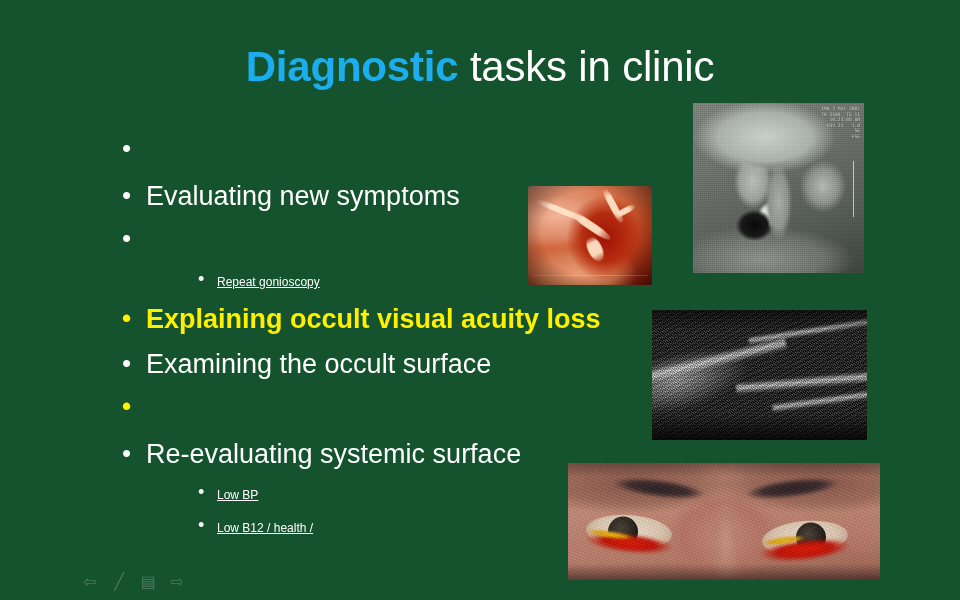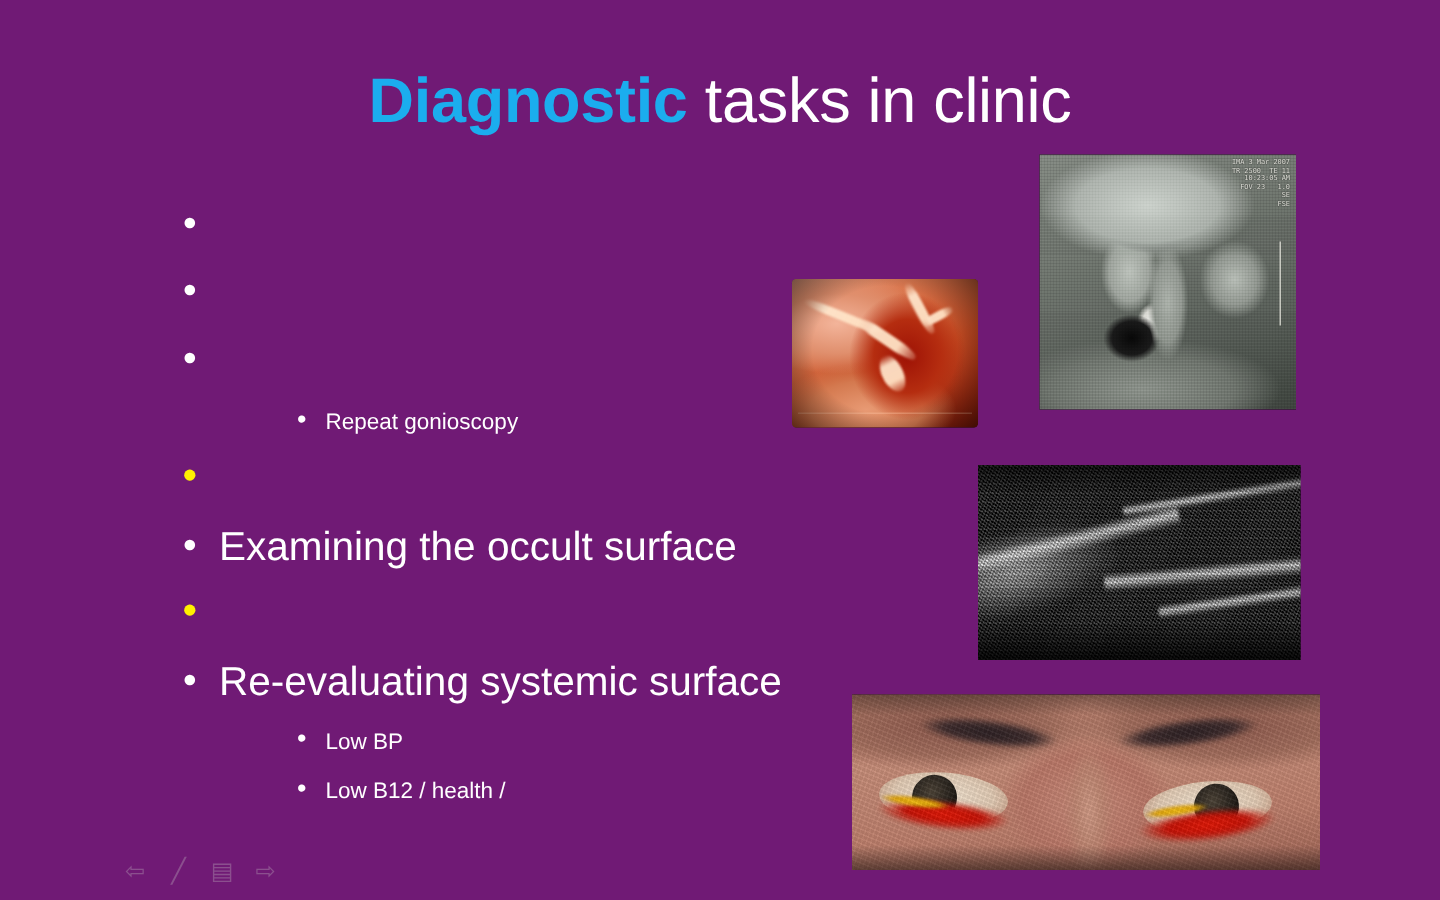--- a/index.html
+++ b/index.html
@@ -12,21 +12,21 @@
     height: 600px;
     overflow: hidden;
     font-family: "Liberation Sans", sans-serif;
     position: relative;
   }
   #slide {
     position: absolute;
     left: 0; top: 0;
     width: 960px;
     height: 600px;
-    background: #701a75;
+    background: #14532d;
   }
 
   
   #title {
     position: absolute;
     left: 0;
     top: 44px;
     width: 960px;
     text-align: center;
     font-size: 42px;
@@ -78,22 +78,23 @@
   }
   .txt {
     flex: 0 0 auto;
     white-space: nowrap;
   }
   .lvl1 .txt {
     font-size: 27px;
     line-height: 30px;
   }
   .lvl2 .txt {
-    font-size: 15px;
+    font-size: 12px;
     line-height: 22px;
+    text-decoration: underline;
   }
   .white { color: #ffffff; font-weight: normal; }
   .yellow { color: #FFF000; font-weight: bold; }
 
   
   .pic {
     position: absolute;
     overflow: hidden;
     background: #000;
   }
@@ -323,33 +324,35 @@
   </div>
 
   <div id="bullets">
 
     <div class="row lvl1">
       <span class="dot white">•</span>
     </div>
 
     <div class="row lvl1">
       <span class="dot white">•</span>
+      <span class="txt white">Evaluating new symptoms</span>
     </div>
 
     <div class="row lvl1">
       <span class="dot white">•</span>
     </div>
 
     <div class="row lvl2">
       <span class="dot white">•</span>
       <span class="txt white">Repeat gonioscopy</span>
     </div>
 
     <div class="row lvl1">
       <span class="dot yellow">•</span>
+      <span class="txt yellow">Explaining occult visual acuity loss</span>
     </div>
 
     <div class="row lvl1">
       <span class="dot white">•</span>
       <span class="txt white">Examining the occult surface</span>
     </div>
 
     <div class="row lvl1">
       <span class="dot yellow">•</span>
     </div>

